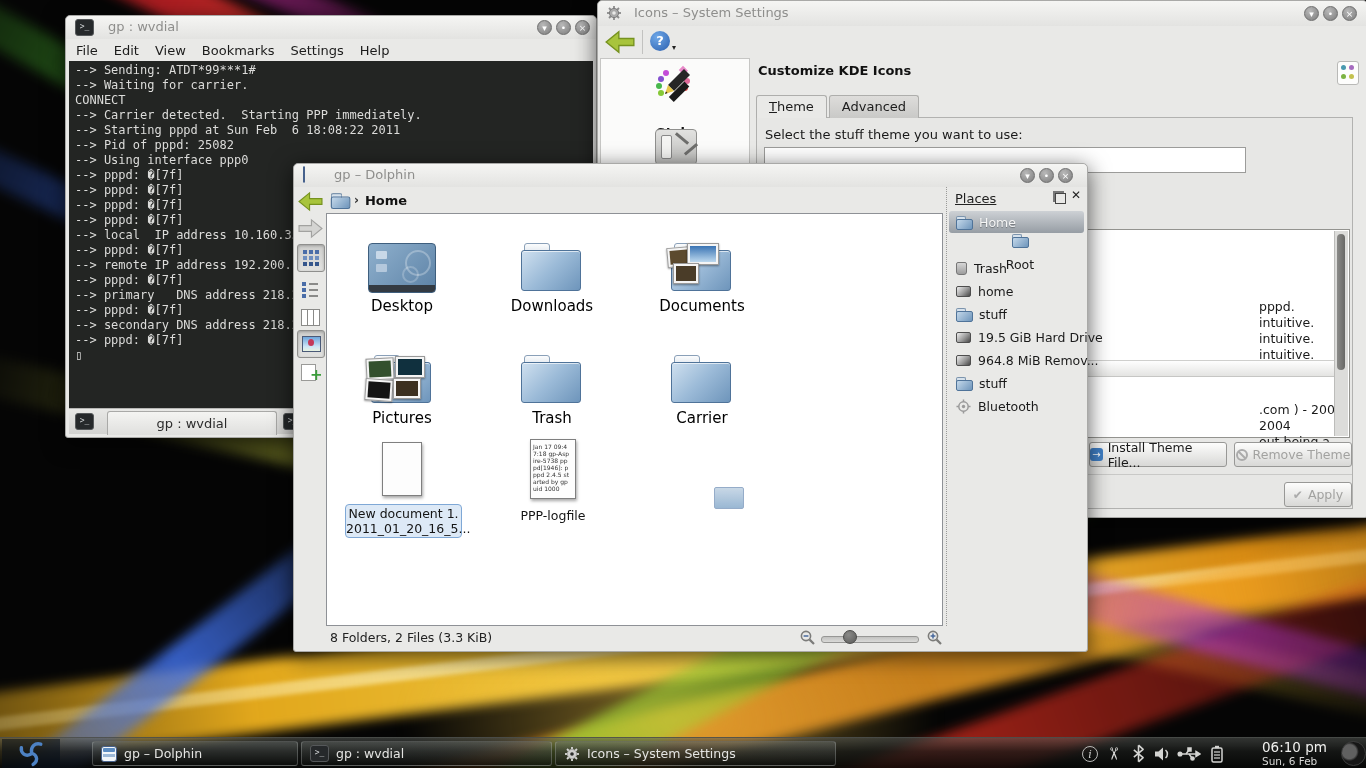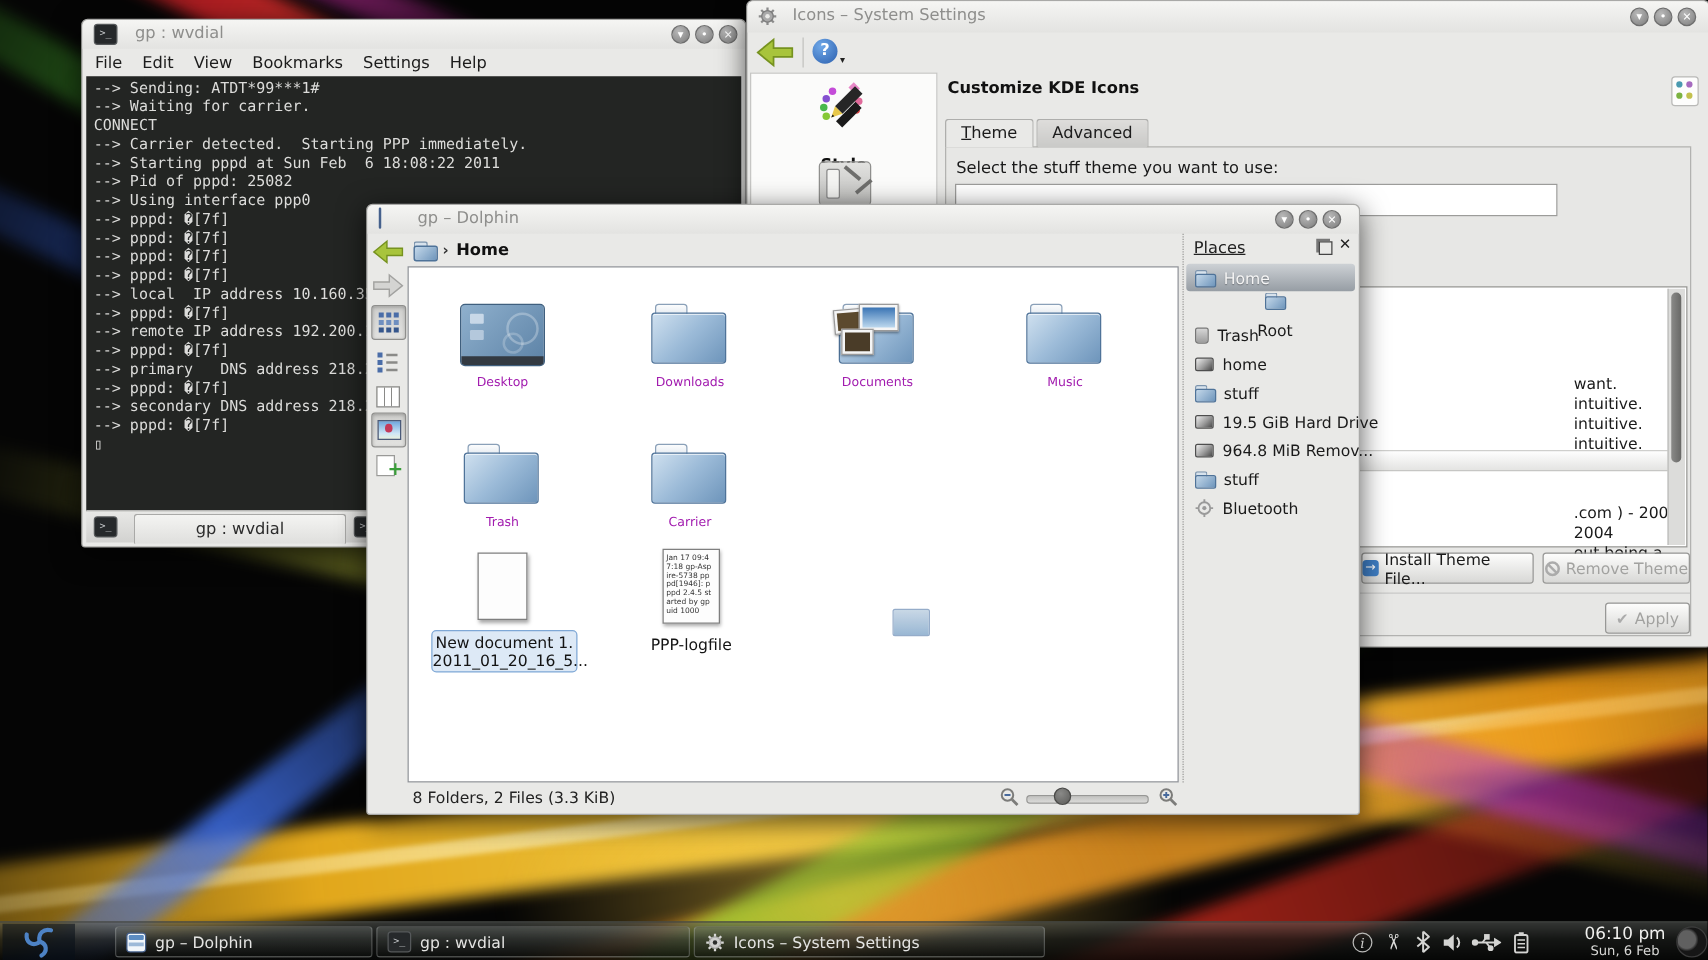--- a/index.html
+++ b/index.html
@@ -41,21 +41,21 @@
   
   .tool-pressed{background:linear-gradient(#cfcfcd,#e2e2e0);border:1px solid #8f8f8d;border-radius:3px;
                 box-shadow:inset 0 1px 3px rgba(0,0,0,.25);}
   .folder{position:relative;width:62px;height:50px;}
   .ftab{position:absolute;left:3px;top:0;width:26px;height:12px;background:linear-gradient(#fbfcfd,#dee5ec);
         border:1px solid #8aa0b8;border-radius:3px 3px 0 0;box-sizing:border-box;}
   .fbody{position:absolute;left:0;top:7px;width:60px;height:41px;border-radius:3px;box-sizing:border-box;
          background:linear-gradient(135deg,#cfe0ef 0%,#9cbbd8 48%,#6e95bb 100%);
          border:1px solid #4f7399;box-shadow:inset 0 1px 0 rgba(255,255,255,.65);}
   .photo{position:absolute;background:#f5f5f5;border:1px solid #9a9a9a;box-shadow:0 1px 2px rgba(0,0,0,.4);}
-  .flabel{font-size:10px;color:#a21caf;margin-top:6px;text-align:center;line-height:15px;}
+  .flabel{font-size:15px;color:#000000;margin-top:6px;text-align:center;line-height:15px;}
   .cell{width:150px;display:flex;flex-direction:column;align-items:center;justify-content:flex-end;height:92px;}
   .prow{position:absolute;left:2px;right:2px;height:22px;display:flex;align-items:center;gap:7px;
         font-size:12.5px;color:#1a1a1a;padding-left:7px;box-sizing:border-box;}
   .prow.sel{background:linear-gradient(#cdd1d5,#969da4);border-radius:3px;color:#f5f5f5;
             text-shadow:0 1px 1px rgba(0,0,0,.35);}
   .pfolder{position:relative;width:16px;height:13px;flex:0 0 16px;}
   .pfolder i{position:absolute;left:0;top:0;width:8px;height:4px;background:#d7e2ec;border:1px solid #7c94ad;border-bottom:none;border-radius:2px 2px 0 0;}
   .pfolder b{position:absolute;left:0;top:3px;width:15px;height:9px;background:linear-gradient(135deg,#c4d8ea,#6e95bb);border:1px solid #4f7399;border-radius:2px;}
   .pdrive{width:15px;height:11px;flex:0 0 15px;background:linear-gradient(135deg,#efefef,#9a9a9a 55%,#474747);
           border:1px solid #4e4e4e;border-radius:2px;box-sizing:border-box;}
@@ -202,21 +202,21 @@
   <div class="abs" style="left:158px;top:94px;z-index:2;">
     <span class="tab active acc">Theme</span><span class="tab" style="margin-left:2px;">Advanced</span>
   </div>
   <div class="abs" style="left:158px;top:116px;width:597px;height:392px;border:1px solid #b2b2b0;background:#e7e7e5;box-sizing:border-box;"></div>
   <div class="abs" style="left:167px;top:126px;font-size:13px;color:#1a1a1a;">Select the stuff theme you want to use:</div>
 
   <div class="abs" style="left:166px;top:146px;width:482px;height:26px;background:#fff;border:1px solid #9c9c9a;box-sizing:border-box;"></div>
 
   <div class="abs" style="left:166px;top:228px;width:586px;height:209px;background:#fff;border:1px solid #93938f;box-sizing:border-box;">
     <div class="abs" style="left:494px;top:69px;font-size:12.5px;color:#1a1a1a;line-height:16px;">
-      <div>want.</div>
+      <div>pppd.</div>
       <div>intuitive.</div>
       <div>intuitive.</div>
       <div>intuitive.</div>
     </div>
     <div class="abs" style="left:1px;top:130px;right:14px;height:15px;background:linear-gradient(#fefefe,#e4e4e2);border-top:1px solid #cfcfcd;border-bottom:1px solid #c6c6c4;"></div>
     <div class="abs" style="left:494px;top:172px;font-size:12.5px;color:#1a1a1a;line-height:16px;">
       <div>.com ) - 2003-2004</div>
       <div>out being a copy</div>
     </div>
     <div class="abs" style="right:1px;top:1px;width:13px;bottom:1px;background:#dcdcda;border-left:1px solid #bcbcba;">
@@ -315,30 +315,42 @@
             </span>
           <span class="photo" style="left:16px;top:0px;width:30px;height:20px;">
               <i style="position:absolute;inset:2px;background:linear-gradient(#3a74b4,#bcd8ee);display:block;"></i>
             </span>
           <span class="photo" style="left:2px;top:20px;width:24px;height:19px;">
               <i style="position:absolute;inset:2px;background:#4a3c28;display:block;"></i>
             </span>
         </div>
         <div class="flabel">Documents</div>
       </div>
+    </div>
+
+    <div class="abs" style="left:0;top:120px;display:flex;">
       <div class="cell">
         <div class="folder">
-            <span class="ftab"></span>
+          <span class="ftab"></span>
             <span class="fbody"></span>
-          </div>
-        <div class="flabel">Music</div>
+          <span class="photo" style="left:-5px;top:3px;width:26px;height:20px;transform:rotate(-3deg);">
+              <i style="position:absolute;inset:2px;background:#33502e;display:block;"></i>
+            </span>
+          <span class="photo" style="left:24px;top:1px;width:28px;height:20px;">
+              <i style="position:absolute;inset:2px;background:#10303e;display:block;"></i>
+            </span>
+          <span class="photo" style="left:-6px;top:24px;width:26px;height:20px;transform:rotate(4deg);">
+              <i style="position:absolute;inset:2px;background:#141414;display:block;"></i>
+            </span>
+          <span class="photo" style="left:22px;top:23px;width:26px;height:19px;">
+              <i style="position:absolute;inset:2px;background:#3c3020;display:block;"></i>
+            </span>
+        </div>
+        <div class="flabel">Pictures</div>
       </div>
-    </div>
-
-    <div class="abs" style="left:0;top:120px;display:flex;">
       <div class="cell">
         <div class="folder">
             <span class="ftab"></span>
             <span class="fbody"></span>
           </div>
         <div class="flabel">Trash</div>
       </div>
       <div class="cell">
         <div class="folder">
             <span class="ftab"></span>
@@ -512,18 +524,18 @@
           <rect x="4" y="3" width="10" height="14" rx="1.5" fill="none" stroke="#d4d4d2" stroke-width="1.5"></rect>
           <rect x="7" y="0.8" width="4" height="2.4" fill="#d4d4d2"></rect>
           <g stroke="#d4d4d2" stroke-width="1.2">
             <line x1="6" y1="7" x2="12" y2="7"></line>
             <line x1="6" y1="10" x2="12" y2="10"></line>
             <line x1="6" y1="13" x2="12" y2="13"></line>
           </g>
         </svg>
     </span>
   </div>
-  <div class="abs" style="left:1262px;top:1px;width:76px;text-align:center;color:#f0f0ee;">
+  <div class="abs" style="left:1262px;top:1px;width:76px;color:#f0f0ee;">
     <div style="font-size:13.5px;line-height:16px;">06:10 pm</div>
     <div style="font-size:10.5px;line-height:12px;color:#d8d8d6;">Sun, 6 Feb</div>
   </div>
   <div class="abs" style="left:1341px;top:3px;width:25px;height:25px;border-radius:50%;background:radial-gradient(circle at 32% 42%,#606060 0 34%,#161616 46%);border:1px solid #3c3c3c;box-sizing:border-box;"></div>
 </div>
 
 </body></html>

